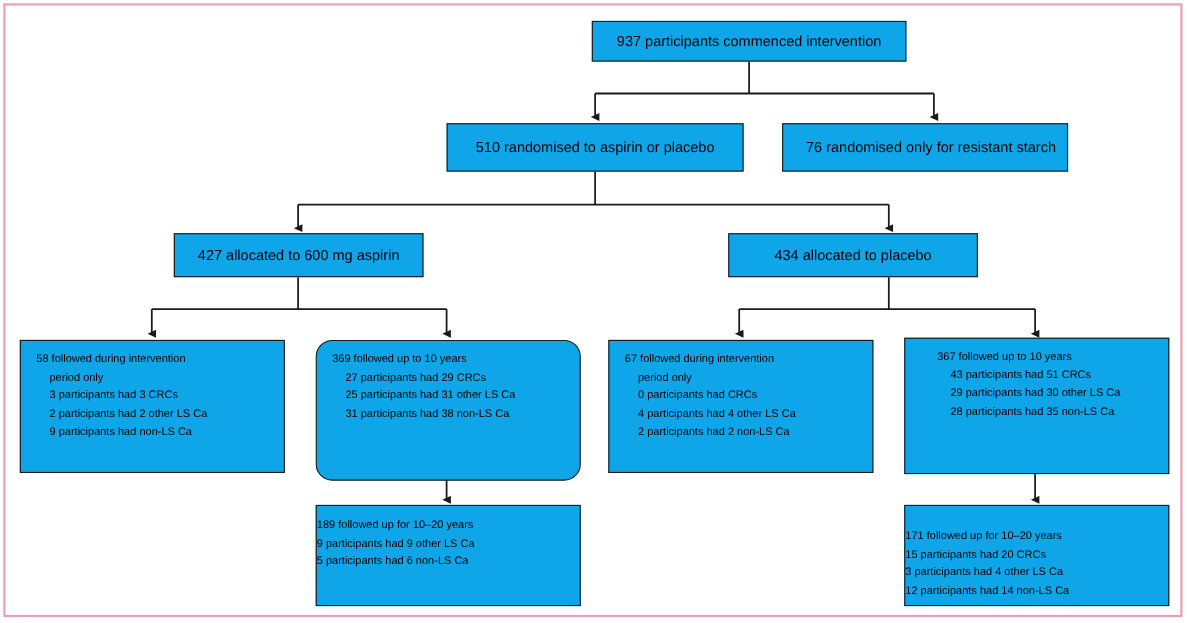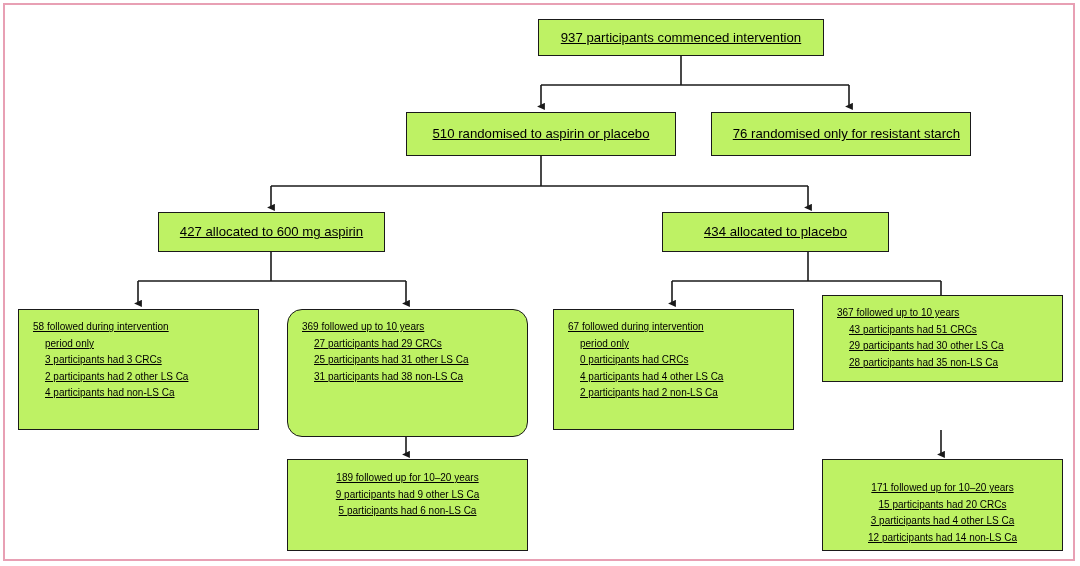--- a/index.html
+++ b/index.html
@@ -32,47 +32,46 @@
   .flow-svg {
     position: absolute;
     left: 0;
     top: 0;
     width: 1080px;
     height: 566px;
   }
   .node {
     position: absolute;
     border: 1.6px solid #1a1a1a;
-    background: #bef264;
+    background: #0ea5e9;
     box-sizing: border-box;
     color: #000000;
     font-size: 13.2px;
     line-height: 1.0;
-    text-decoration: underline;
   }
   .node.single {
     display: flex;
     align-items: center;
     justify-content: center;
     text-align: center;
     padding: 0 10px;
   }
   .node.listbox {
     padding: 12px 0 0 0;
   }
   .node .line {
     display: block;
     white-space: nowrap;
     margin-bottom: 6.5px;
     font-size: 10px;
   }
   
   .ind-0 { padding-left: 14px; }
   .ind-1 { padding-left: 26px; }
-  .ind-c { text-align: center; }
+  .ind-c { }
 </style>
 </head>
 <body>
 
 <div id="figure">
 
   <div class="figure-rule"></div>
 
   <svg class="flow-svg" viewBox="0 0 1080 566" xmlns="http://www.w3.org/2000/svg">
     <defs>
@@ -126,39 +125,39 @@
 
   <div class="node single" style="left:662px; top:212px; width:227px; height:40px;">
     <span>434 allocated to  placebo</span>
   </div>
 
   <div class="node listbox" style="left:18px; top:309px; width:241px; height:121px;">
     <span class="line ind-0">58 followed during intervention</span>
     <span class="line ind-1">period only</span>
     <span class="line ind-1">3 participants had 3 CRCs</span>
     <span class="line ind-1">2 participants had 2 other LS Ca</span>
-    <span class="line ind-1">4 participants had non-LS Ca</span>
+    <span class="line ind-1">9 participants had non-LS Ca</span>
   </div>
 
   <div class="node listbox" style="left:287px; top:309px; width:241px; height:128px;border-radius:15px;">
     <span class="line ind-0">369 followed up to 10 years</span>
     <span class="line ind-1">27 participants had 29 CRCs</span>
     <span class="line ind-1">25 participants had 31 other LS Ca</span>
     <span class="line ind-1">31 participants had 38 non-LS Ca</span>
   </div>
 
   <div class="node listbox" style="left:553px; top:309px; width:241px; height:121px;">
     <span class="line ind-0">67 followed during intervention</span>
     <span class="line ind-1">period only</span>
     <span class="line ind-1">0 participants had CRCs</span>
     <span class="line ind-1">4 participants had 4 other LS Ca</span>
     <span class="line ind-1">2 participants had 2 non-LS Ca</span>
   </div>
 
-  <div class="node listbox" style="left:822px; top:295px; width:241px; height:87px;">
+  <div class="node listbox" style="left:822px; top:307px; width:241px; height:124px;padding-left:15px;">
     <span class="line ind-0">367 followed up to 10 years</span>
     <span class="line ind-1">43 participants had 51 CRCs</span>
     <span class="line ind-1">29 participants had 30 other LS Ca</span>
     <span class="line ind-1">28 participants had 35 non-LS Ca</span>
   </div>
 
   <div class="node listbox" style="left:287px; top:459px; width:241px; height:92px; padding-top:13px;">
     <span class="line ind-c">189 followed up for 10–20 years</span>
     <span class="line ind-c">9 participants had 9 other LS Ca</span>
     <span class="line ind-c">5 participants had 6 non-LS Ca</span>

